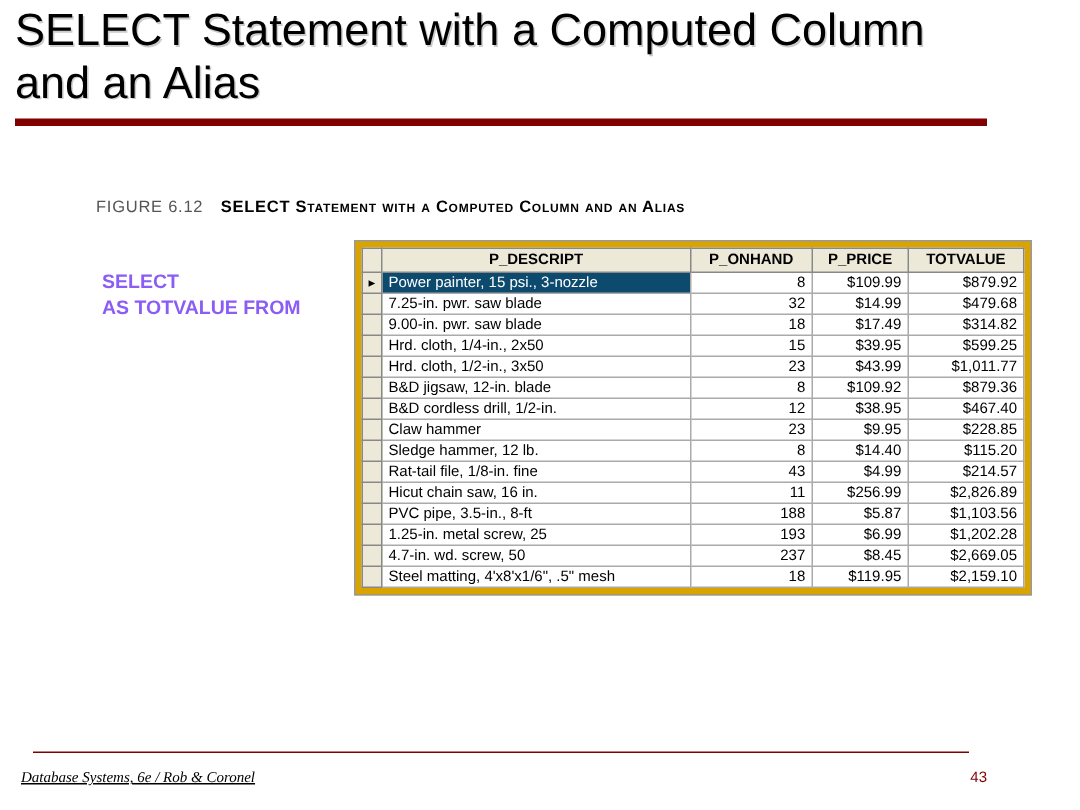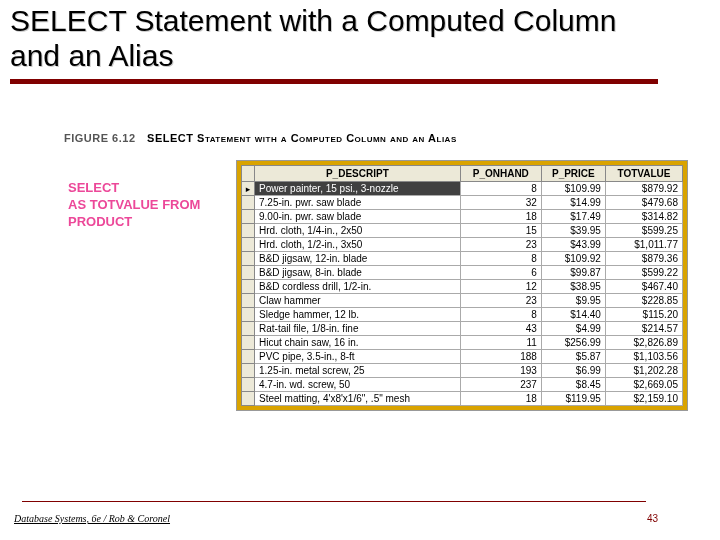--- a/index.html
+++ b/index.html
@@ -33,37 +33,37 @@
   .fig-label {
     position: absolute;
     top: 132px;
     left: 64px;
     font-family: Arial, sans-serif;
     font-size: 11px;
     letter-spacing: 0.5px;
   }
   .fig-label .num {
     color: #555;
-    font-weight: bold;
+    font-weight: normal;
     padding-right: 8px;
   }
   .fig-label .txt {
     font-variant: small-caps;
     font-weight: bold;
     color: #000;
   }
   .sql-box {
     position: absolute;
     top: 180px;
     left: 68px;
     font-family: Verdana, sans-serif;
     font-size: 13px;
     font-weight: bold;
     line-height: 1.3;
-    color: #ec4899;
+    color: #8b5cf6;
   }
   .grid-wrap {
     position: absolute;
     top: 160px;
     left: 236px;
     width: 442px;
     background: #d9a300;
     padding: 4px;
     border: 1px solid #999;
   }
@@ -95,21 +95,21 @@
     text-align: right;
   }
   table.grid td.rowhead {
     background: #ece9d8;
     width: 12px;
     border: 1px solid #888;
     padding: 0;
     text-align: center;
   }
   .row-cursor td.desc {
-    background: #404040;
+    background: #0c4a6e;
     color: #fff;
   }
   .row-cursor td.rowhead::before {
     content: "▸";
     font-size: 9px;
   }
   .footer-line {
     position: absolute;
     left: 22px;
     right: 22px;
@@ -144,21 +144,20 @@
   <div class="rule"></div>
 
   <div class="fig-label">
     <span class="num">FIGURE 6.12</span>
     <span class="txt">SELECT Statement with a Computed Column and an Alias</span>
   </div>
 
   <div class="sql-box">
     <div>SELECT</div>
     <div>AS TOTVALUE FROM</div>
-    <div>PRODUCT</div>
   </div>
 
   <div class="grid-wrap">
     <table class="grid">
       <thead>
         <tr>
           <th class="rowhead"></th>
           <th>P_DESCRIPT</th>
           <th>P_ONHAND</th>
           <th>P_PRICE</th>
@@ -203,27 +202,20 @@
           </tr>
           <tr>
             <td class="rowhead"></td>
             <td class="desc">B&amp;D jigsaw, 12-in. blade</td>
             <td class="num">8</td>
             <td class="num">$109.92</td>
             <td class="num">$879.36</td>
           </tr>
           <tr>
             <td class="rowhead"></td>
-            <td class="desc">B&amp;D jigsaw, 8-in. blade</td>
-            <td class="num">6</td>
-            <td class="num">$99.87</td>
-            <td class="num">$599.22</td>
-          </tr>
-          <tr>
-            <td class="rowhead"></td>
             <td class="desc">B&amp;D cordless drill, 1/2-in.</td>
             <td class="num">12</td>
             <td class="num">$38.95</td>
             <td class="num">$467.40</td>
           </tr>
           <tr>
             <td class="rowhead"></td>
             <td class="desc">Claw hammer</td>
             <td class="num">23</td>
             <td class="num">$9.95</td>

